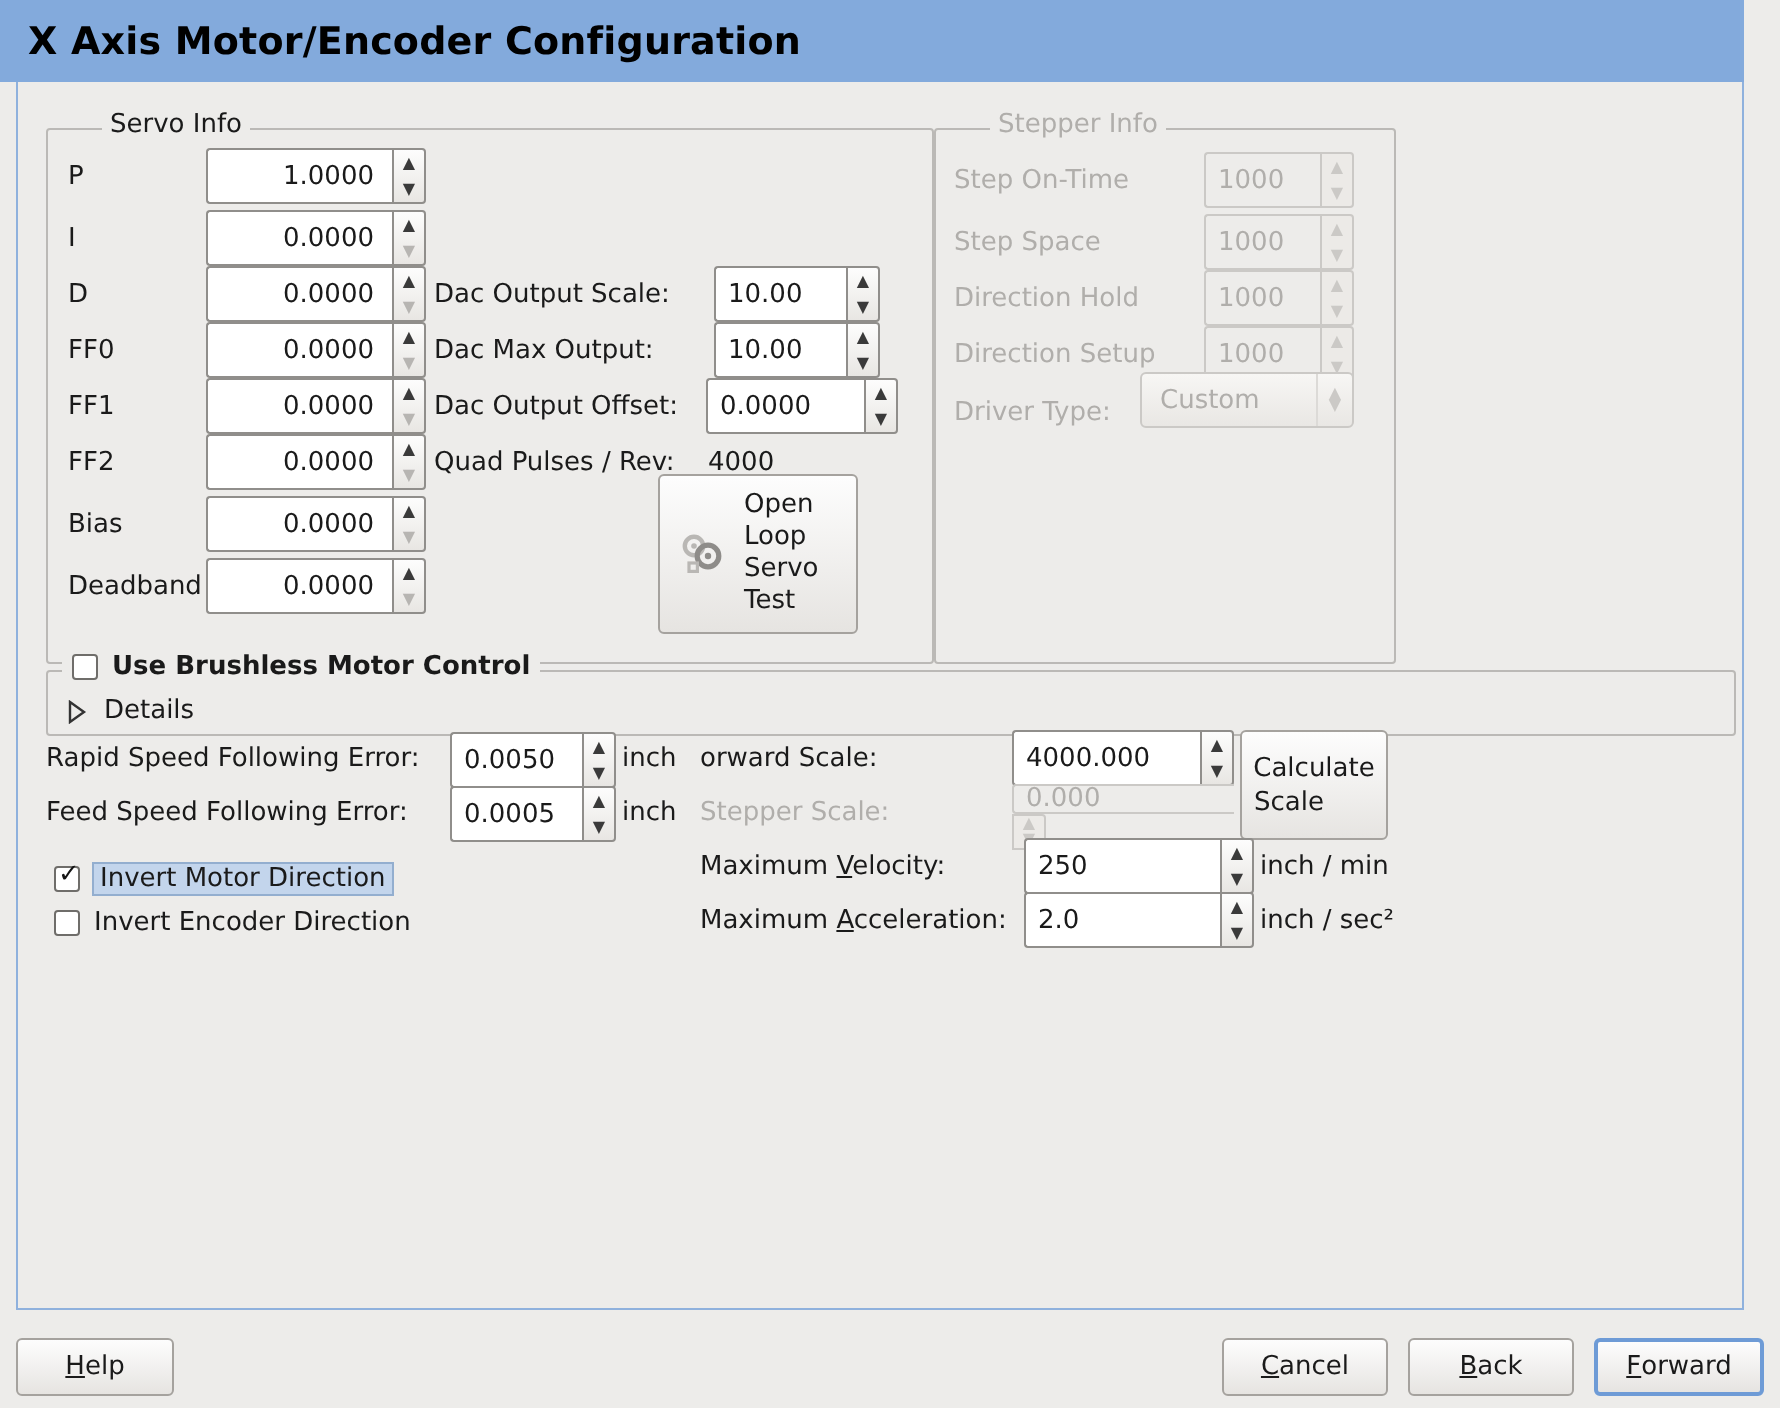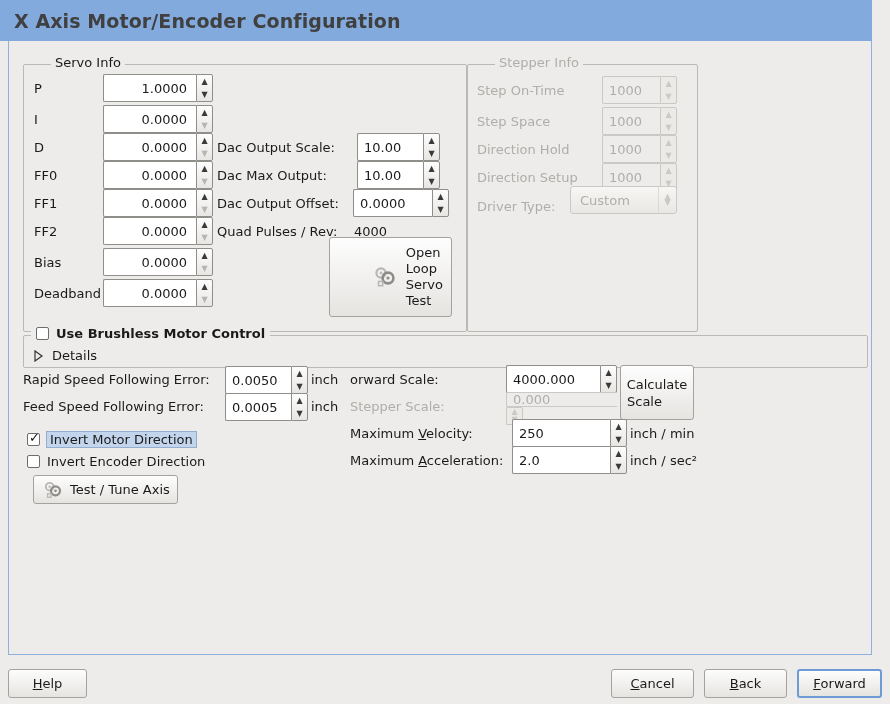--- a/index.html
+++ b/index.html
@@ -13,21 +13,21 @@
     position:relative;
   }
 
   
   #titlebar{
     position:absolute; left:0; top:0; width:872px; height:41px;
     background:#83aadc;
     display:flex; align-items:center;
   }
   #titlebar .ttl{
-    color:#404040; font-weight:bold; font-size:19px;
+    color:#000000; font-weight:bold; font-size:19px;
     margin-left:14px; letter-spacing:.1px;
   }
   #title-right-edge{
     position:absolute; left:872px; top:0; width:18px; height:41px; background:#edecea;
   }
 
   
   #page{
     position:absolute; left:8px; top:41px; width:864px; height:614px;
     border:1px solid #8fb1dd; border-top:none;
@@ -231,21 +231,21 @@
     </div>
   </div>
   <div class="spin" style="left:344px; top:148px; width:96px;">
     <div class="ent left">0.0000</div>
     <div class="btns">
       <div class="ar">▲</div>
       <div class="ar">▼</div>
     </div>
   </div>
 
-  <div class="btn" style="left:320px; top:196px; width:123px; height:80px; padding:0 8px; justify-content:flex-end;">
+  <div class="btn" style="left:320px; top:196px; width:100px; height:80px; padding:0 8px; justify-content:flex-start;">
     <svg class="gears" width="26" height="24" viewBox="0 0 26 24">
       <circle cx="9" cy="8" r="4.6" fill="none" stroke="#b9b7b4" stroke-width="2.2"></circle>
       <circle cx="9" cy="8" r="1.4" fill="#b9b7b4"></circle>
       <circle cx="16" cy="13" r="5.4" fill="none" stroke="#8e8c89" stroke-width="2.6"></circle>
       <circle cx="16" cy="13" r="1.6" fill="#8e8c89"></circle>
       <rect x="6.5" y="16.5" width="4.2" height="4.2" fill="none" stroke="#b9b7b4" stroke-width="1.6"></rect>
     </svg>
     <div style="margin-left:8px; line-height:16px; text-align:left;">
       <div>Open</div>
       <div>Loop</div>
@@ -339,30 +339,20 @@
 
   <div class="chk" style="left:18px; top:413px;">
     <div class="box"></div>
     <div class="ctext">Invert Encoder Direction</div>
   </div>
   <div class="chk" style="left:18px; top:390px;">
     <div class="box on"></div>
     <div class="ctext hl">Invert Motor Direction</div>
   </div>
 
-  <div class="btn" style="left:24px; top:434px; width:145px; height:29px; justify-content:flex-start; padding-left:8px;">
-    <svg class="gears" width="22" height="20" viewBox="0 0 26 24">
-      <circle cx="9" cy="8" r="4.6" fill="none" stroke="#b9b7b4" stroke-width="2.2"></circle>
-      <circle cx="9" cy="8" r="1.4" fill="#b9b7b4"></circle>
-      <circle cx="16" cy="13" r="5.4" fill="none" stroke="#8e8c89" stroke-width="2.6"></circle>
-      <circle cx="16" cy="13" r="1.6" fill="#8e8c89"></circle>
-      <rect x="6.5" y="16.5" width="4.2" height="4.2" fill="none" stroke="#b9b7b4" stroke-width="1.6"></rect>
-    </svg>
-    <span style="margin-left:6px;">Test / Tune Axis</span>
-  </div>
 
   <div class="lbl" style="left:341px; top:331px;">orward Scale:</div>
   <div class="spin" style="left:497px; top:324px; width:111px;">
     <div class="ent left">4000.000</div>
     <div class="btns">
       <div class="ar">▲</div>
       <div class="ar">▼</div>
     </div>
   </div>
 

